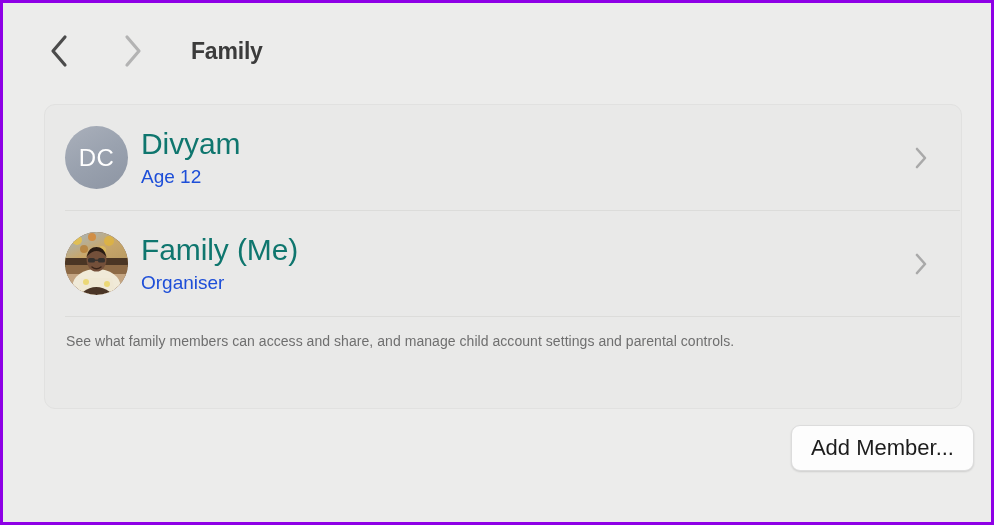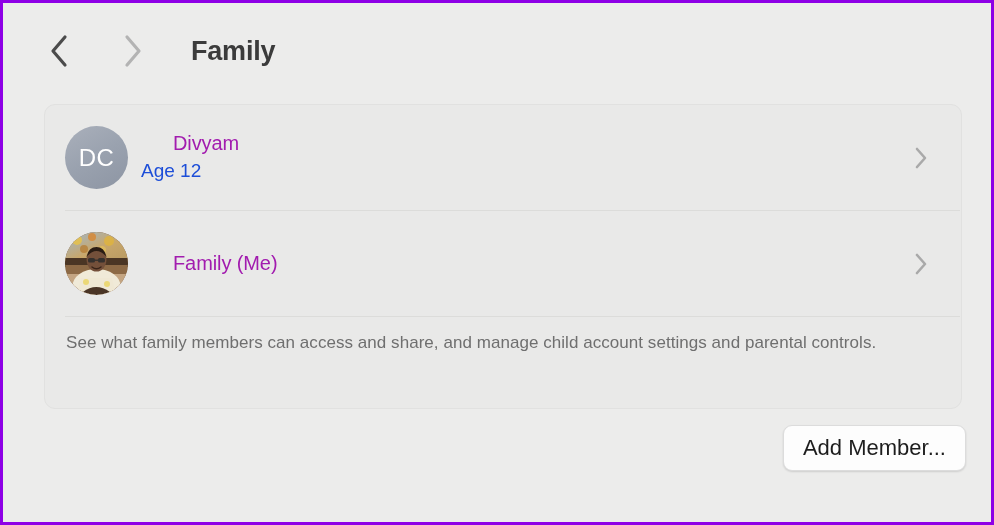--- a/index.html
+++ b/index.html
@@ -50,21 +50,21 @@
   .nav-btn.fwd   { margin-left: 28px; }
 
   .chev {
     display: block;
   }
   .chev.back-glyph  { stroke: #4b4b4b; }
   .chev.fwd-glyph   { stroke: #b3b3b3; }
 
   .page-title {
     margin-left: 37px;
-    font-size: 27px;
+    font-size: 23px;
     font-weight: bold;
     color: #3b3b3b;
     letter-spacing: -0.2px;
     line-height: 1;
   }
 
   
   .card {
     position: absolute;
     left: 41px;
@@ -121,25 +121,24 @@
   .avatar.photo svg { display: block; width: 63px; height: 63px; }
 
   
   .row-text {
     margin-left: 13px;
     display: flex;
     flex-direction: column;
     justify-content: center;
   }
   .row-name {
-    font-size: 20px;
-    color: #a21caf;
+    font-size: 30px;
+    color: #0f766e;
     line-height: 1.18;
     letter-spacing: -0.1px;
-    margin-left: 32px;
   }
   .row-sub {
     font-size: 19px;
     color: #1d4ed8;
     line-height: 1.25;
     margin-top: 3px;
   }
 
   .row-spacer { flex: 1 1 auto; }
 
@@ -152,30 +151,30 @@
     margin-right: 10px;
   }
   .disclosure svg { stroke: #a9a9a9; display: block; }
 
   
   .footnote {
     position: absolute;
     left: 21px;
     top: 226px;
     width: 812px;
-    font-size: 17px;
+    font-size: 14px;
     line-height: 1.47;
     color: #6f6f6f;
     letter-spacing: 0.05px;
   }
 
   
   .button-bar {
     position: absolute;
-    left: 4px;
+    left: 12px;
     top: 422px;
     width: 959px;
     display: flex;
     justify-content: flex-end;
   }
   .add-member-btn {
     font-family: "Liberation Sans", sans-serif;
     font-size: 22px;
     color: #1d1d1d;
     background: #fdfdfd;
@@ -266,20 +265,21 @@
             <path d="M21.5 25 q10 -12 20 0 q-2 -10 -10 -10 q-8 0 -10 10 Z" fill="#2b1d14"></path>
             <rect x="23" y="26" width="7" height="4.6" rx="1.6" fill="#2b2b2b" opacity="0.85"></rect>
             <rect x="33" y="26" width="7" height="4.6" rx="1.6" fill="#2b2b2b" opacity="0.85"></rect>
             <rect x="30" y="27.6" width="3" height="1.3" fill="#2b2b2b" opacity="0.85"></rect>
             <path d="M27 35 q4.5 3.5 9 0" stroke="#3a2418" stroke-width="1.4" fill="none" stroke-linecap="round"></path>
           </g>
         </svg>
       </div>
       <div class="row-text">
         <div class="row-name">Family (Me)</div>
+        <div class="row-sub">Organiser</div>
       </div>
       <div class="row-spacer"></div>
       <div class="disclosure">
         <svg width="14" height="22" viewBox="0 0 14 22" fill="none" stroke-width="2.6" stroke-linecap="round" stroke-linejoin="round">
           <polyline points="4,2 12,11 4,20"></polyline>
         </svg>
       </div>
     </div>
 
     <div class="divider"></div>

